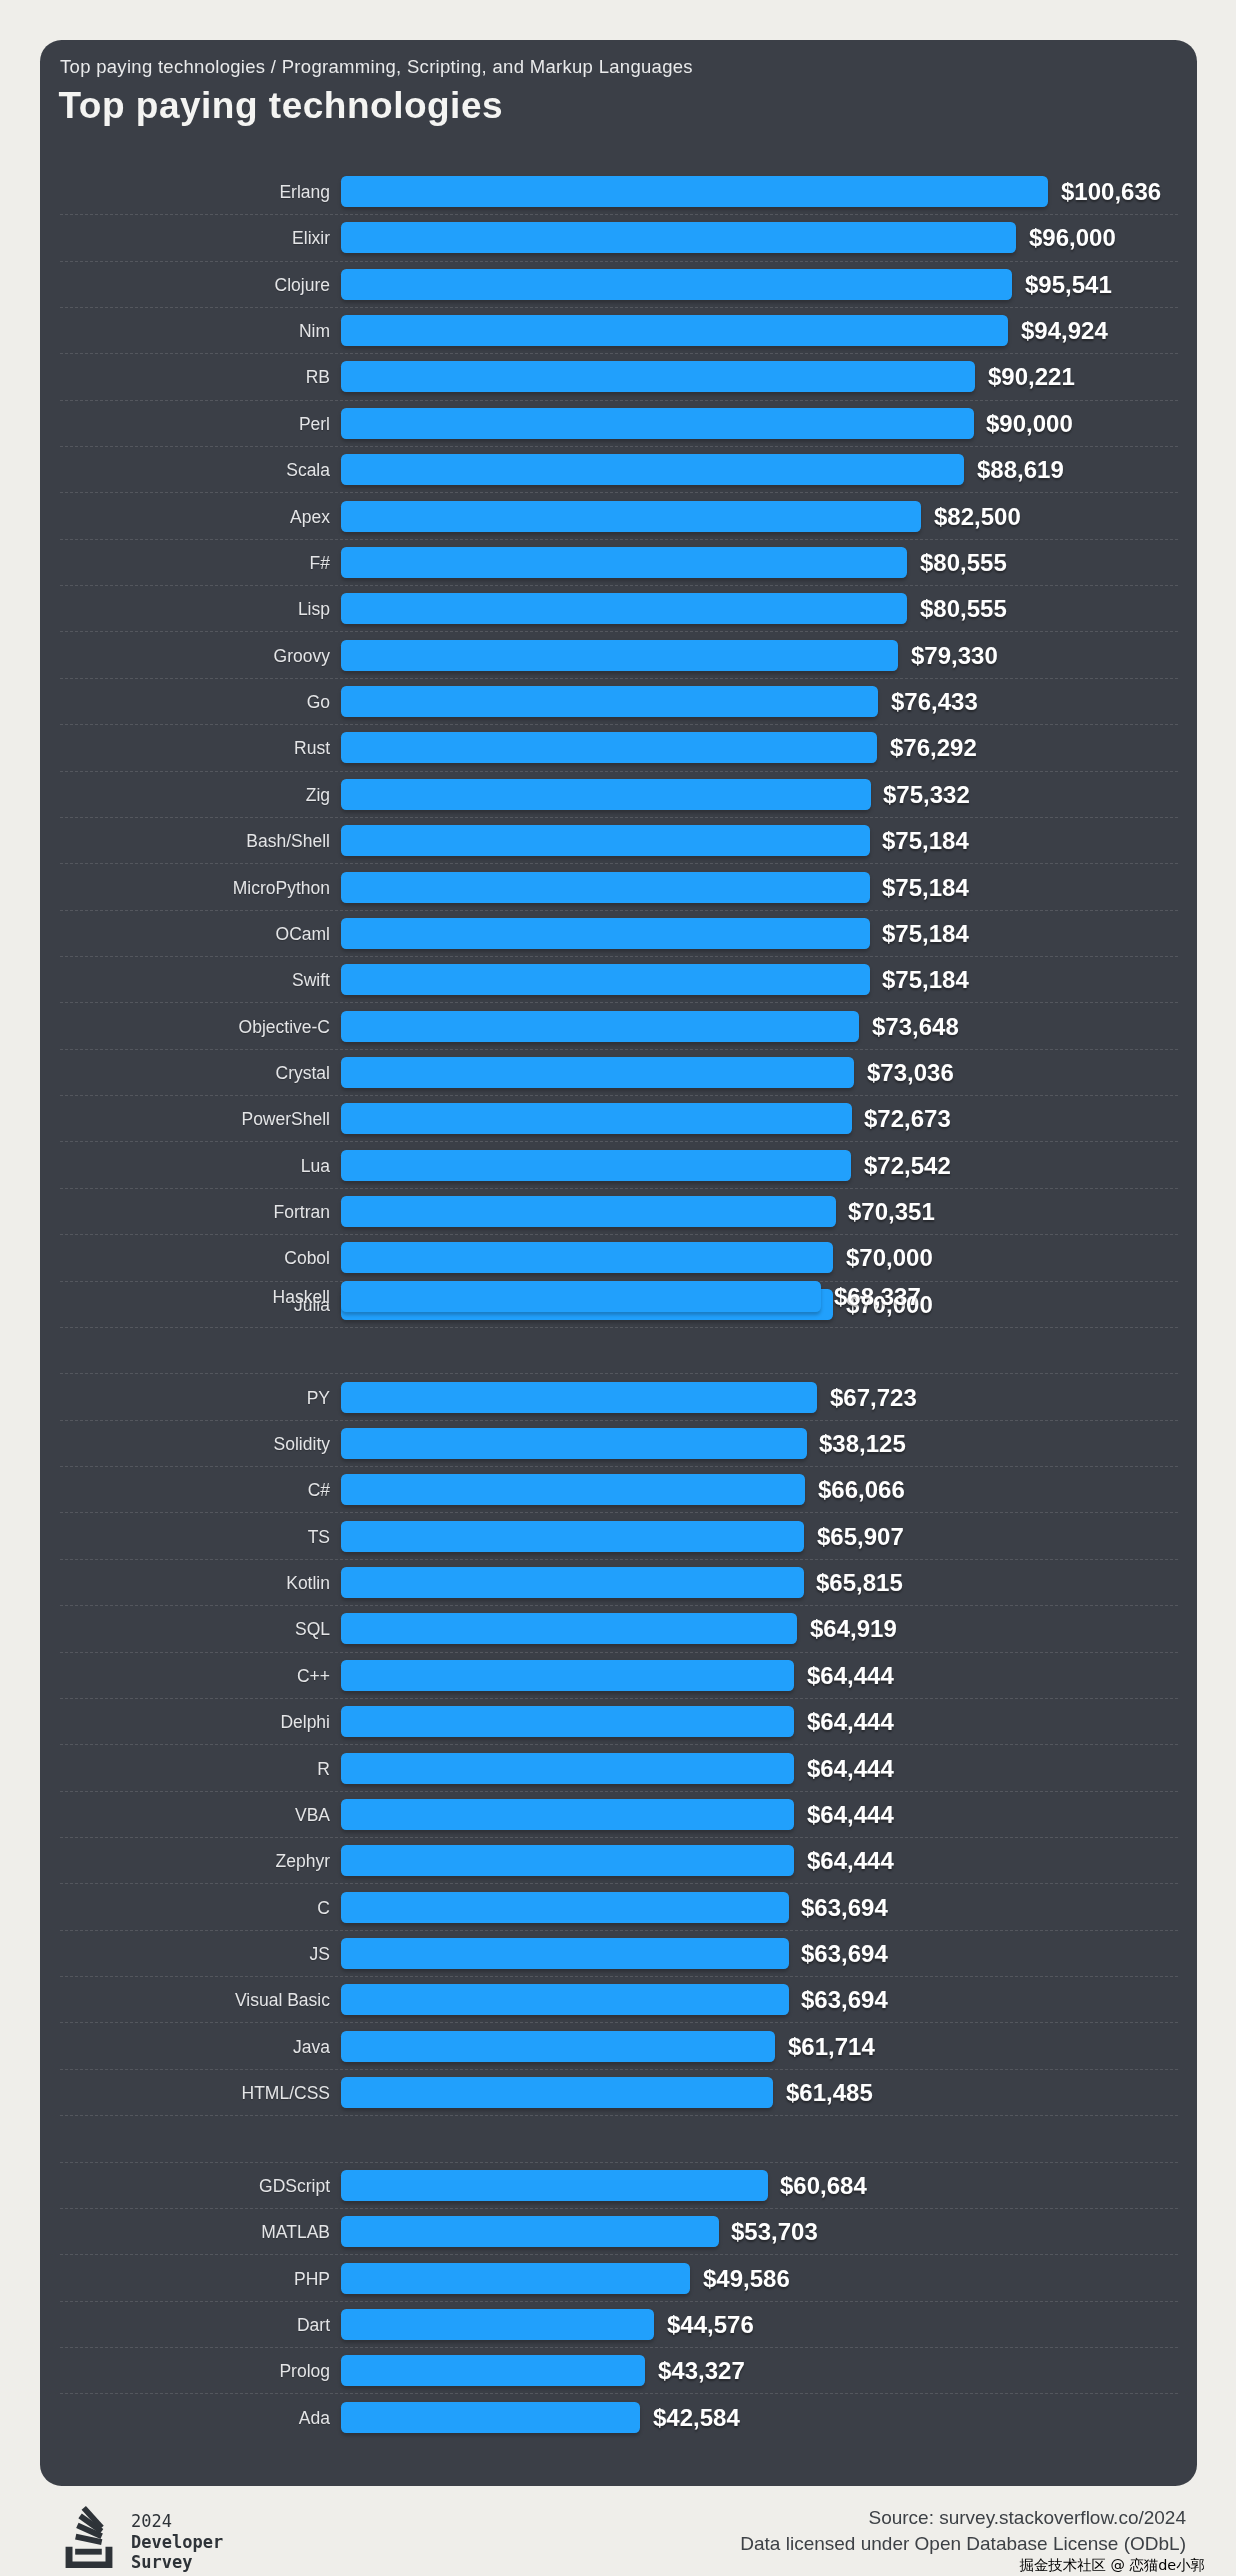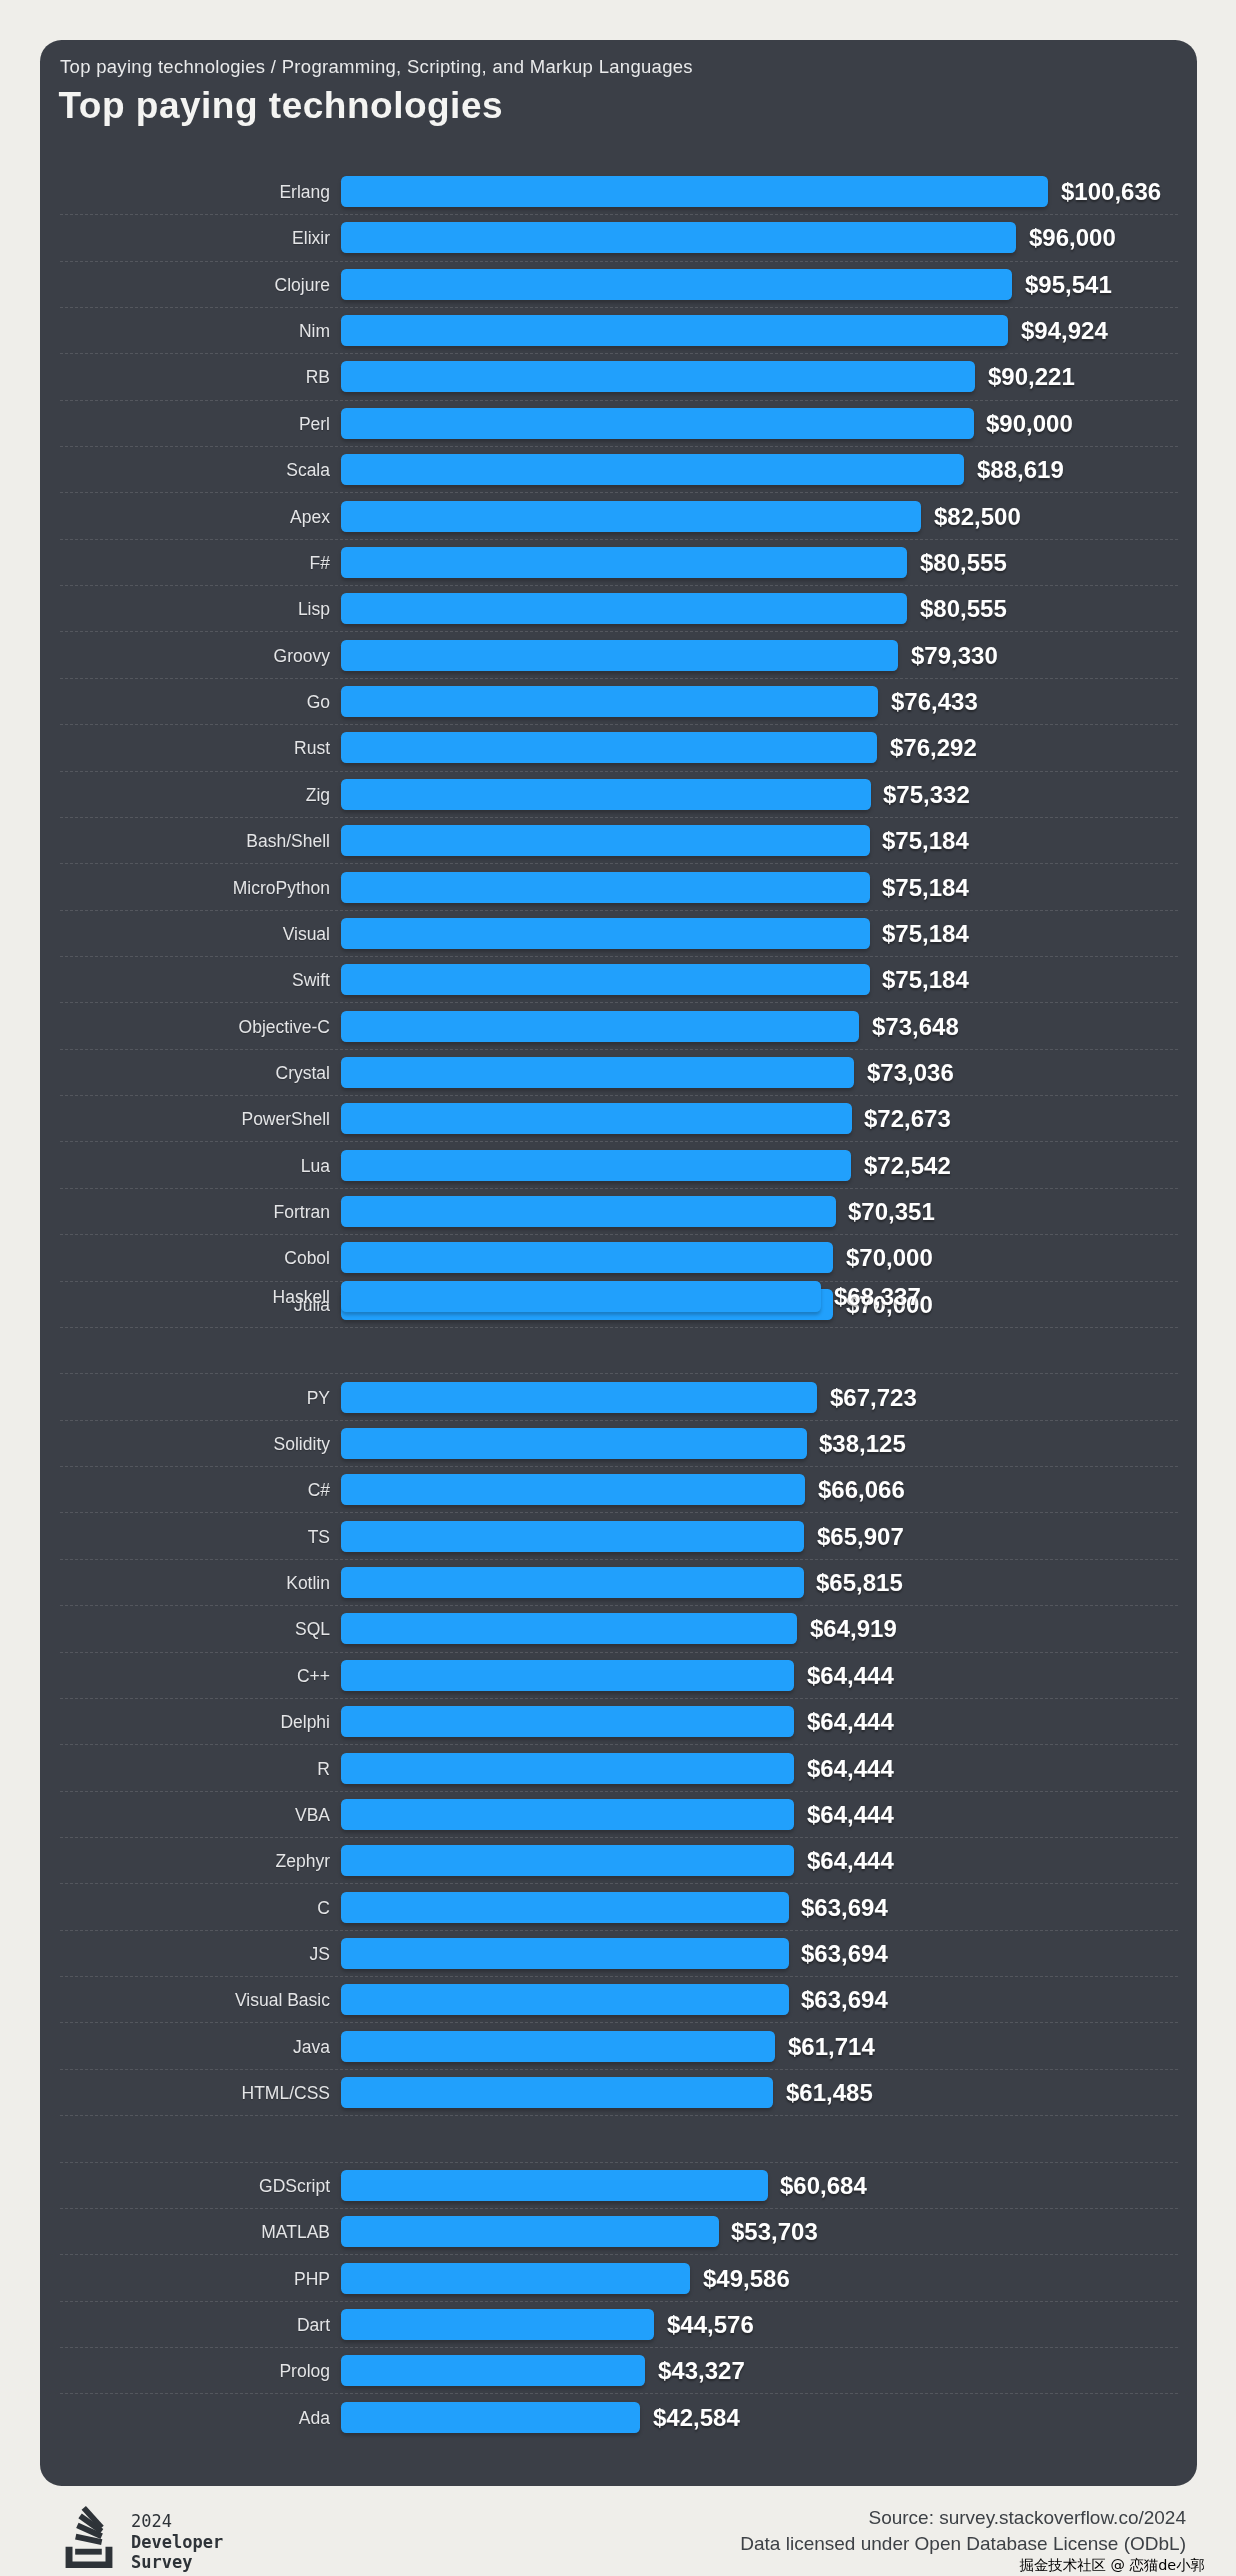--- a/index.html
+++ b/index.html
@@ -168,21 +168,21 @@
         <div class="value" style="left: 842px;">$75,184</div>
       </div>
       <div class="sep" style="top: 823px;"></div>
       <div class="row" style="top: 832px;">
         <div class="row-label">MicroPython</div>
         <div class="bar" style="width: 529px; height: 31px; background: rgb(33, 160, 252);"></div>
         <div class="value" style="left: 842px;">$75,184</div>
       </div>
       <div class="sep" style="top: 870px;"></div>
       <div class="row" style="top: 878px;">
-        <div class="row-label">Visual</div>
+        <div class="row-label">OCaml</div>
         <div class="bar" style="width: 529px; height: 31px; background: rgb(33, 160, 252);"></div>
         <div class="value" style="left: 842px;">$75,184</div>
       </div>
       <div class="sep" style="top: 916px;"></div>
       <div class="row" style="top: 924px;">
         <div class="row-label">Swift</div>
         <div class="bar" style="width: 529px; height: 31px; background: rgb(33, 160, 252);"></div>
         <div class="value" style="left: 842px;">$75,184</div>
       </div>
       <div class="sep" style="top: 962px;"></div>

